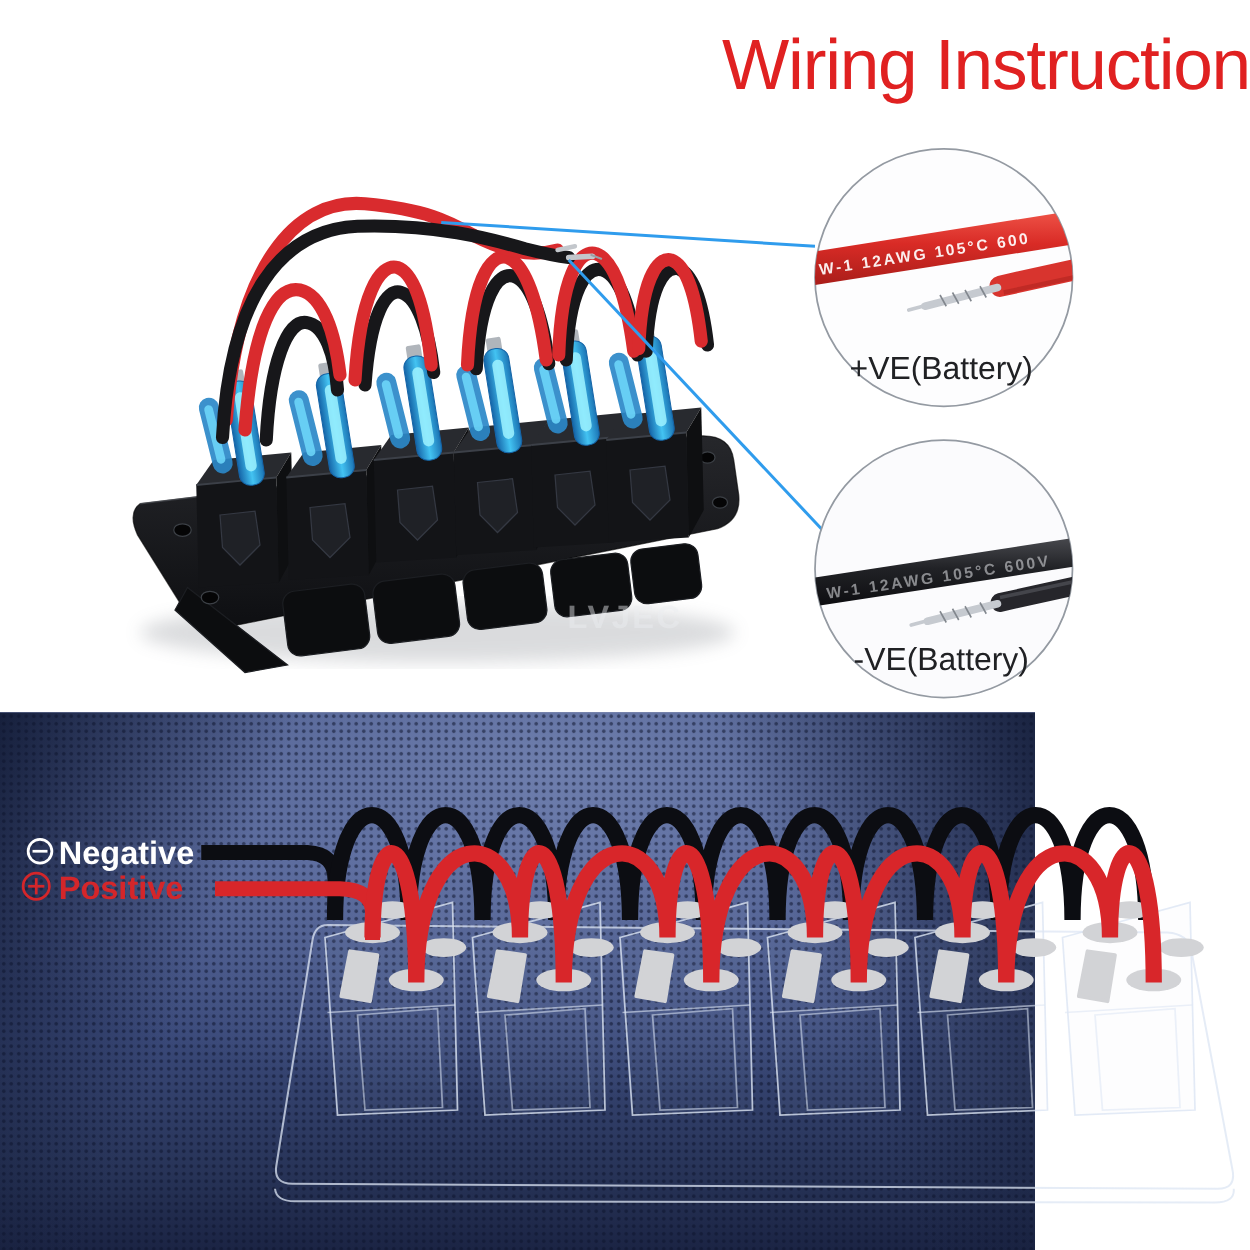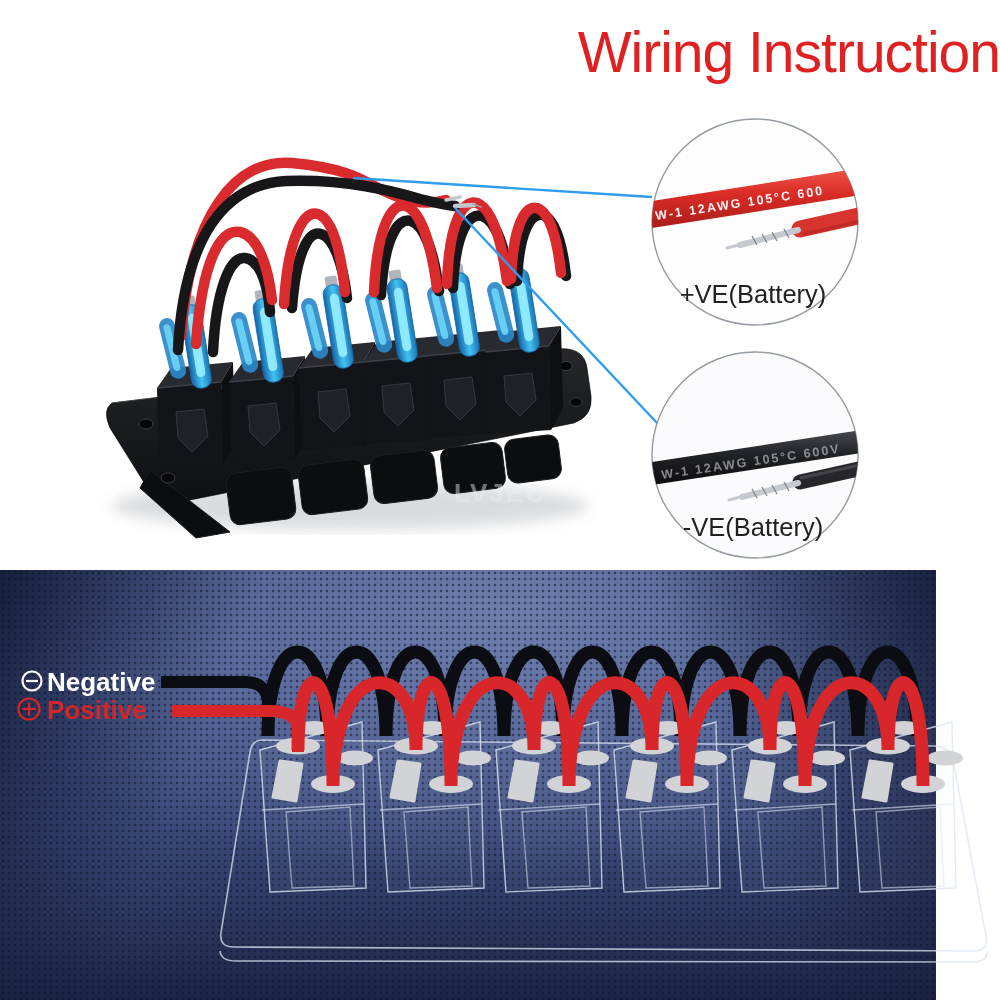--- a/index.html
+++ b/index.html
@@ -9,21 +9,21 @@
     font-family:"Liberation Sans","DejaVu Sans",sans-serif;
   }
   .top-section{position:absolute;left:0;top:0;width:1000px;height:570px;background:#ffffff;}
   .page-title{
     position:absolute;left:0;top:16px;width:1000px;height:74px;
     margin:0;text-align:right;font-size:57px;line-height:72px;font-weight:400;
     letter-spacing:-1px;color:#e02121;
   }
   .art{position:absolute;left:0;top:0;}
   .bottom-section{
-    position:absolute;left:0;top:570px;width:936px;height:430px;
+    position:absolute;left:0;top:570px;width:828px;height:430px;
     background-color:#46568b;
     background-image:
       radial-gradient(rgba(13,20,45,.55) 1.1px, rgba(13,20,45,0) 1.7px),
       linear-gradient(112deg, rgba(20,29,56,.95) 0%, rgba(20,29,56,0) 24%),
       linear-gradient(248deg, rgba(20,29,56,.9) 0%, rgba(20,29,56,0) 26%),
       radial-gradient(ellipse 920px 430px at 54% 10%, rgba(130,146,190,.70), rgba(130,146,190,0) 62%),
       linear-gradient(180deg, #3e4e82 0%, #47578c 28%, #3a4979 60%, #273357 86%, #1b2444 100%);
     background-size:6px 6px,100% 100%,100% 100%,100% 100%,100% 100%;
   }
   svg text{font-family:"Liberation Sans","DejaVu Sans",sans-serif;}

